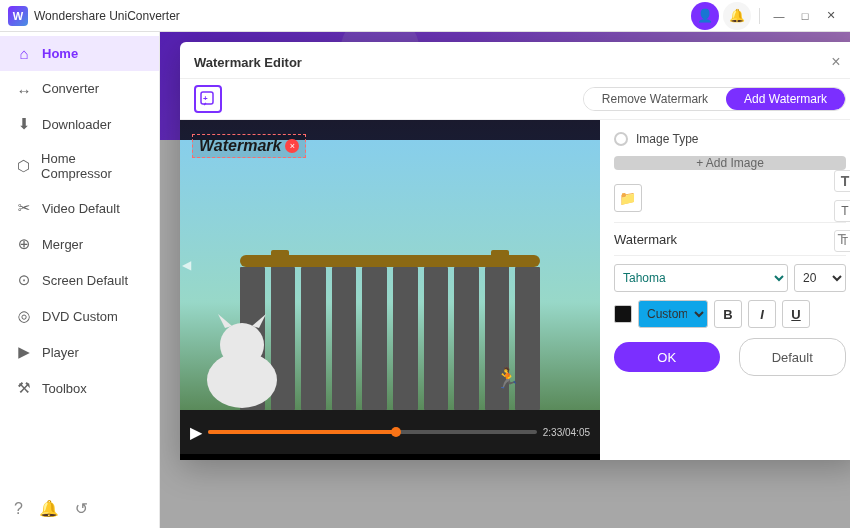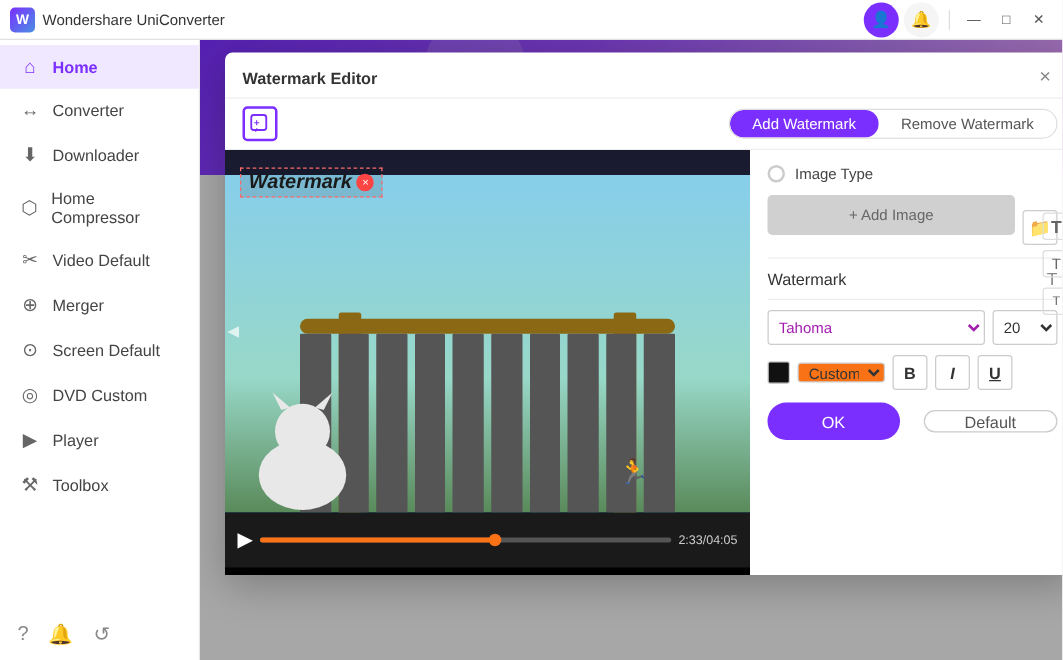--- a/index.html
+++ b/index.html
@@ -546,21 +546,21 @@
       gap: 6px;
       margin-bottom: 8px;
     }
     .font-select {
       flex: 1;
       height: 28px;
       border: 1px solid #ccc;
       border-radius: 3px;
       font-size: 12px;
       padding: 0 4px;
-      color: #a21caf;
+      color: #0f766e;
       background: #fff;
     }
     .size-select {
       width: 52px;
       height: 28px;
       border: 1px solid #ccc;
       border-radius: 3px;
       font-size: 12px;
       padding: 0 4px;
       color: #333;
@@ -576,27 +576,27 @@
     .color-btn {
       width: 18px;
       height: 18px;
       background: #111;
       border-radius: 2px;
       border: 1px solid #ccc;
       cursor: pointer;
     }
     .style-select {
       width: 70px;
-      height: 16px;
+      height: 28px;
       border: 1px solid #ccc;
       border-radius: 3px;
       font-size: 12px;
       padding: 0 4px;
       color: #333;
-      background: #f97316;
+      background: #0ea5e9;
     }
     .format-btn {
       width: 28px;
       height: 28px;
       border: 1px solid #ccc;
       border-radius: 3px;
       display: flex;
       align-items: center;
       justify-content: center;
       font-size: 13px;
@@ -617,21 +617,21 @@
       height: 30px;
       background: #7b2fff;
       color: white;
       border: none;
       border-radius: 15px;
       font-size: 13px;
       cursor: pointer;
     }
     .default-btn {
       flex: 1;
-      height: 18px;
+      height: 38px;
       background: #fff;
       color: #555;
       border: 1px solid #ccc;
       border-radius: 15px;
       font-size: 13px;
       cursor: pointer;
     }
     
     .rp-t-icons {
       position: absolute;
@@ -747,22 +747,22 @@
 
         <div class="modal-toolbar">
           <div class="modal-add-btn">
             <svg width="16" height="16" viewBox="0 0 16 16" fill="none">
               <rect x="1" y="1" width="12" height="12" rx="2" stroke="#7b2fff" stroke-width="1.5" fill="none"></rect>
               <path d="M4 14l2-2" stroke="#7b2fff" stroke-width="1.5"></path>
               <text x="3" y="10" fill="#7b2fff" font-size="8" font-weight="bold">+</text>
             </svg>
           </div>
           <div class="tab-group">
+            <button class="tab-btn">Remove Watermark</button>
             <button class="tab-btn active">Add Watermark</button>
-            <button class="tab-btn">Remove Watermark</button>
           </div>
         </div>
 
         <div class="modal-body">
 
           <div class="video-preview">
             <div class="video-bg">
 
               <div class="gate-bg"></div>
               <div class="gate-structure">
@@ -813,21 +813,21 @@
               <span class="vc-time">2:33/04:05</span>
             </div>
           </div>
 
           <div class="right-panel">
 
             <div class="rp-section">
               <div class="rp-radio"></div>
               <span class="rp-label">Image Type</span>
             </div>
-            <div style="display:flex;align-items:flex-end;gap:6px;margin-bottom:10px;">
+            <div style="display:flex;align-items:flex-start;gap:6px;margin-bottom:10px;flex-direction:column;">
               <button class="add-image-btn" style="flex:1;">+ Add Image</button>
               <div class="folder-btn">📁</div>
             </div>
 
             <div class="divider"></div>
 
 
             <div class="watermark-input-row">
               <input class="watermark-input" type="text" value="Watermark" style="">
               <span class="text-icon">T</span>

